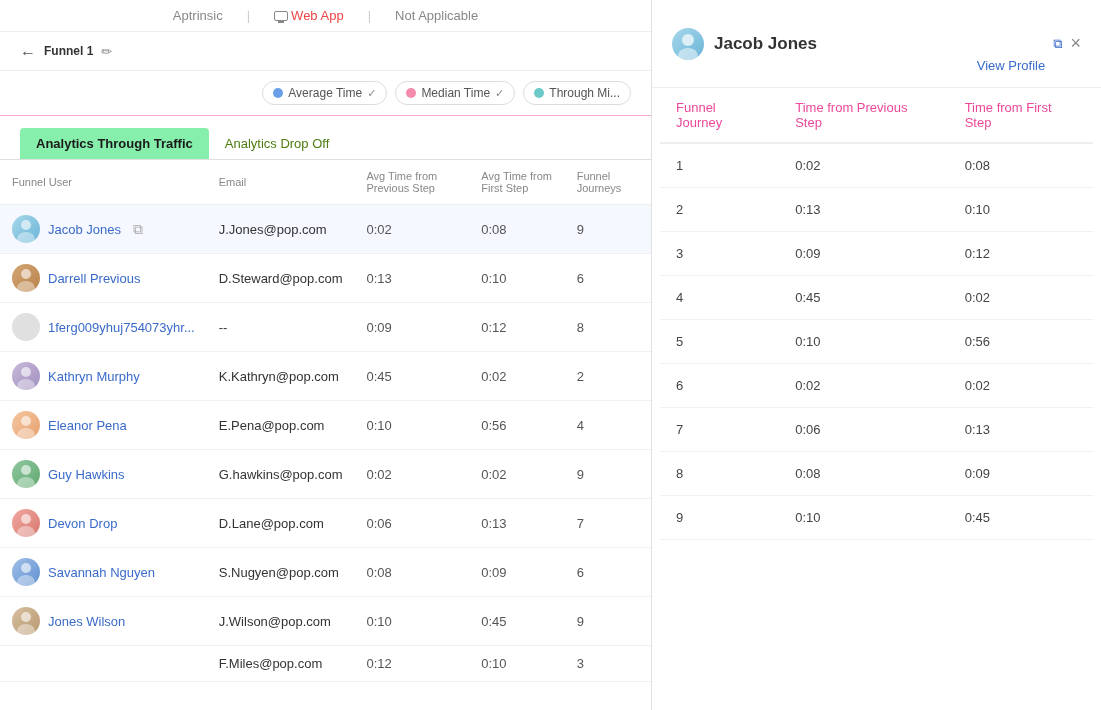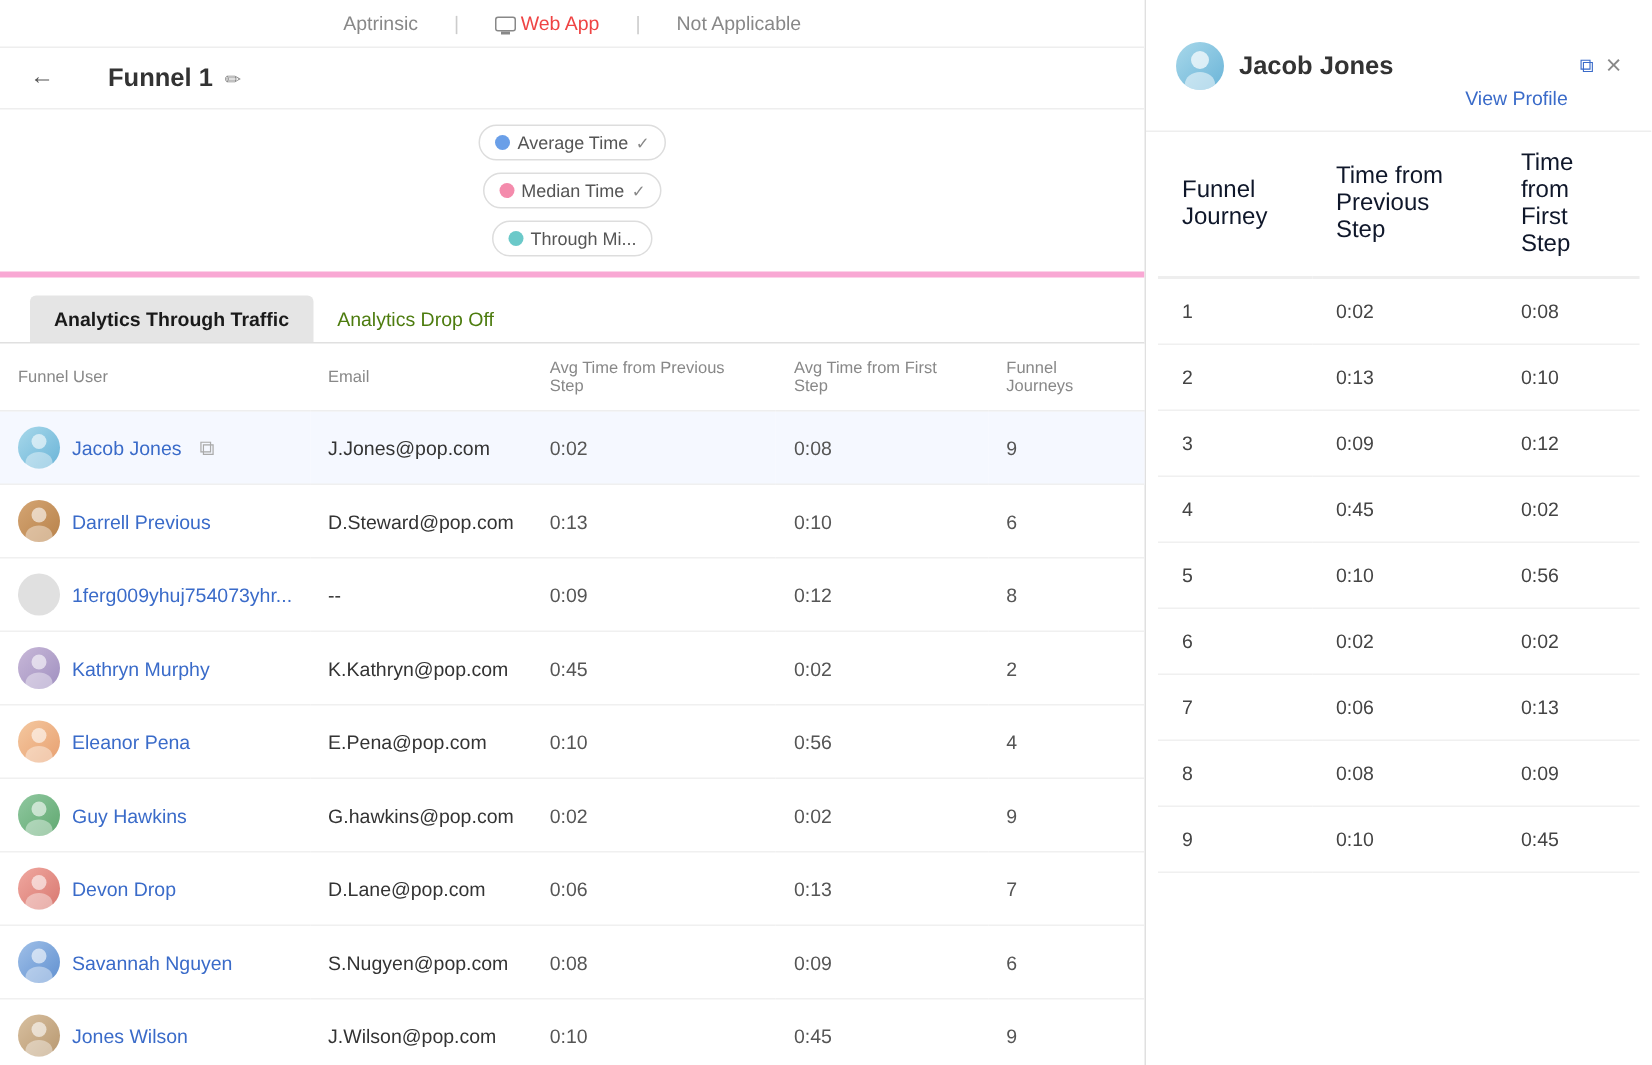--- a/index.html
+++ b/index.html
@@ -1,51 +1,51 @@
 <!DOCTYPE html>
 <html><head>
   <meta charset="utf-8">
   <style>
     * { box-sizing: border-box; margin: 0; padding: 0; }
     body { font-family: -apple-system, BlinkMacSystemFont, 'Segoe UI', sans-serif; font-size: 13px; color: #333; background: #fff; display: flex; height: 710px; overflow: hidden; }
 
     
-    .left-panel { width: 764px; display: flex; flex-direction: column; border-right: 1px solid #e0e0e0; overflow: hidden; }
+    .left-panel { width: 652px; display: flex; flex-direction: column; border-right: 1px solid #e0e0e0; overflow: hidden; }
 
     
     .top-nav { display: flex; align-items: center; justify-content: center; padding: 8px 0; border-bottom: 1px solid #eee; gap: 24px; background: #fff; }
     .top-nav-item { font-size: 13px; color: #888; cursor: pointer; }
     .top-nav-item.active { color: #ef4444; }
     .top-nav-separator { color: #ccc; }
     .monitor-icon { display: inline-block; width: 14px; height: 10px; border: 1.5px solid #888; border-radius: 2px; position: relative; top: 1px; margin-right: 3px; }
     .monitor-icon::after { content: ''; position: absolute; bottom: -3px; left: 50%; transform: translateX(-50%); width: 6px; height: 2px; background: #888; }
 
     
     .analytics-header { padding: 14px 20px 8px; border-bottom: 1px solid #eee; }
     .analytics-title { font-size: 18px; font-weight: 600; color: #1a1a1a; }
 
     
     .funnel-row { display: flex; align-items: center; gap: 8px; padding: 10px 20px; border-bottom: 1px solid #eee; }
     .back-arrow { font-size: 16px; color: #555; cursor: pointer; }
-    .funnel-title { font-size: 17px; font-weight: 600; margin-left: 28px; }
+    .funnel-title { font-size: 12px; font-weight: 600; }
     .edit-icon { font-size: 13px; color: #888; cursor: pointer; }
 
     
-    .filter-row { display: flex; align-items: center; justify-content: flex-end; gap: 8px; padding: 10px 20px; border-bottom: 4px solid #f9a8d4; flex-direction: column; }
+    .filter-row { display: flex; align-items: center; justify-content: flex-end; gap: 8px; padding: 10px 20px; border-bottom: 1px solid #f9a8d4; }
     .filter-badge { display: flex; align-items: center; gap: 5px; border: 1px solid #ddd; border-radius: 20px; padding: 4px 10px; font-size: 12px; color: #555; cursor: pointer; }
     .dot { width: 10px; height: 10px; border-radius: 50%; display: inline-block; }
     .dot-blue { background: #6a9fe8; }
     .dot-pink { background: #f48bac; }
     .dot-teal { background: #6bc9c9; }
     .check-icon { font-size: 11px; color: #888; }
 
     
     .tabs-row { display: flex; padding: 12px 20px 0; border-bottom: 1px solid #e0e0e0; gap: 0; }
     .tab { padding: 8px 16px; font-size: 13px; cursor: pointer; color: #4d7c0f; border-radius: 4px 4px 0 0; }
-    .tab.active { background: #e5e5e5; color: #1a1a1a; font-weight: 600; }
+    .tab.active { background: #86efac; color: #1a1a1a; font-weight: 600; }
 
     
     .table-wrap { flex: 1; overflow-y: auto; }
     table { width: 100%; border-collapse: collapse; }
     thead th { text-align: left; padding: 10px 12px; font-size: 11px; color: #888; font-weight: 500; border-bottom: 1px solid #eee; position: sticky; top: 0; background: #fff; }
     tbody tr { border-bottom: 1px solid #f0f0f0; cursor: pointer; }
     tbody tr.highlighted { background: #f5f8ff; }
     td { padding: 10px 12px; font-size: 13px; vertical-align: middle; }
     .user-cell { display: flex; align-items: center; gap: 8px; }
     .avatar-placeholder { width: 28px; height: 28px; border-radius: 50%; background: #ddd; display: inline-flex; align-items: center; justify-content: center; font-size: 11px; color: #888; flex-shrink: 0; }
@@ -61,21 +61,21 @@
     .right-avatar { width: 32px; height: 32px; border-radius: 50%; background: #bbb; display: inline-flex; align-items: center; justify-content: center; overflow: hidden; }
     .right-name { font-size: 17px; font-weight: 600; }
     .right-actions { display: flex; align-items: center; gap: 8px; }
     .view-profile-btn { color: #3a6bc9; font-size: 13px; font-weight: 500; cursor: pointer; border: none; background: none; margin-top: 44px; }
     .open-icon { font-size: 13px; color: #3a6bc9; }
     .close-btn { font-size: 18px; color: #888; cursor: pointer; border: none; background: none; }
 
     
     .journey-table-wrap { flex: 1; overflow-y: auto; padding: 0 8px; }
     .journey-table { width: 100%; border-collapse: collapse; }
-    .journey-table thead th { text-align: left; padding: 12px 16px; font-size: 16px; color: #0f172a; font-weight: 500; border-bottom: 2px solid #eee; position: sticky; top: 0; background: #fff; }
+    .journey-table thead th { text-align: left; padding: 12px 16px; font-size: 13px; color: #ec4899; font-weight: 500; border-bottom: 2px solid #eee; position: sticky; top: 0; background: #fff; }
     .journey-table tbody tr { border-bottom: 1px solid #f0f0f0; }
     .journey-table td { padding: 14px 16px; font-size: 13px; color: #444; }
 
     
     .av1 { background: linear-gradient(135deg, #a8d8ea, #6ab4d8); }
     .av2 { background: linear-gradient(135deg, #d4a574, #b8824a); }
     .av3 { background: linear-gradient(135deg, #c8b8d8, #a090c0); }
     .av4 { background: linear-gradient(135deg, #f4c8a0, #e8a070); }
     .av5 { background: linear-gradient(135deg, #90c8a0, #60a870); }
     .av6 { background: linear-gradient(135deg, #f0a8a0, #d87870); }

